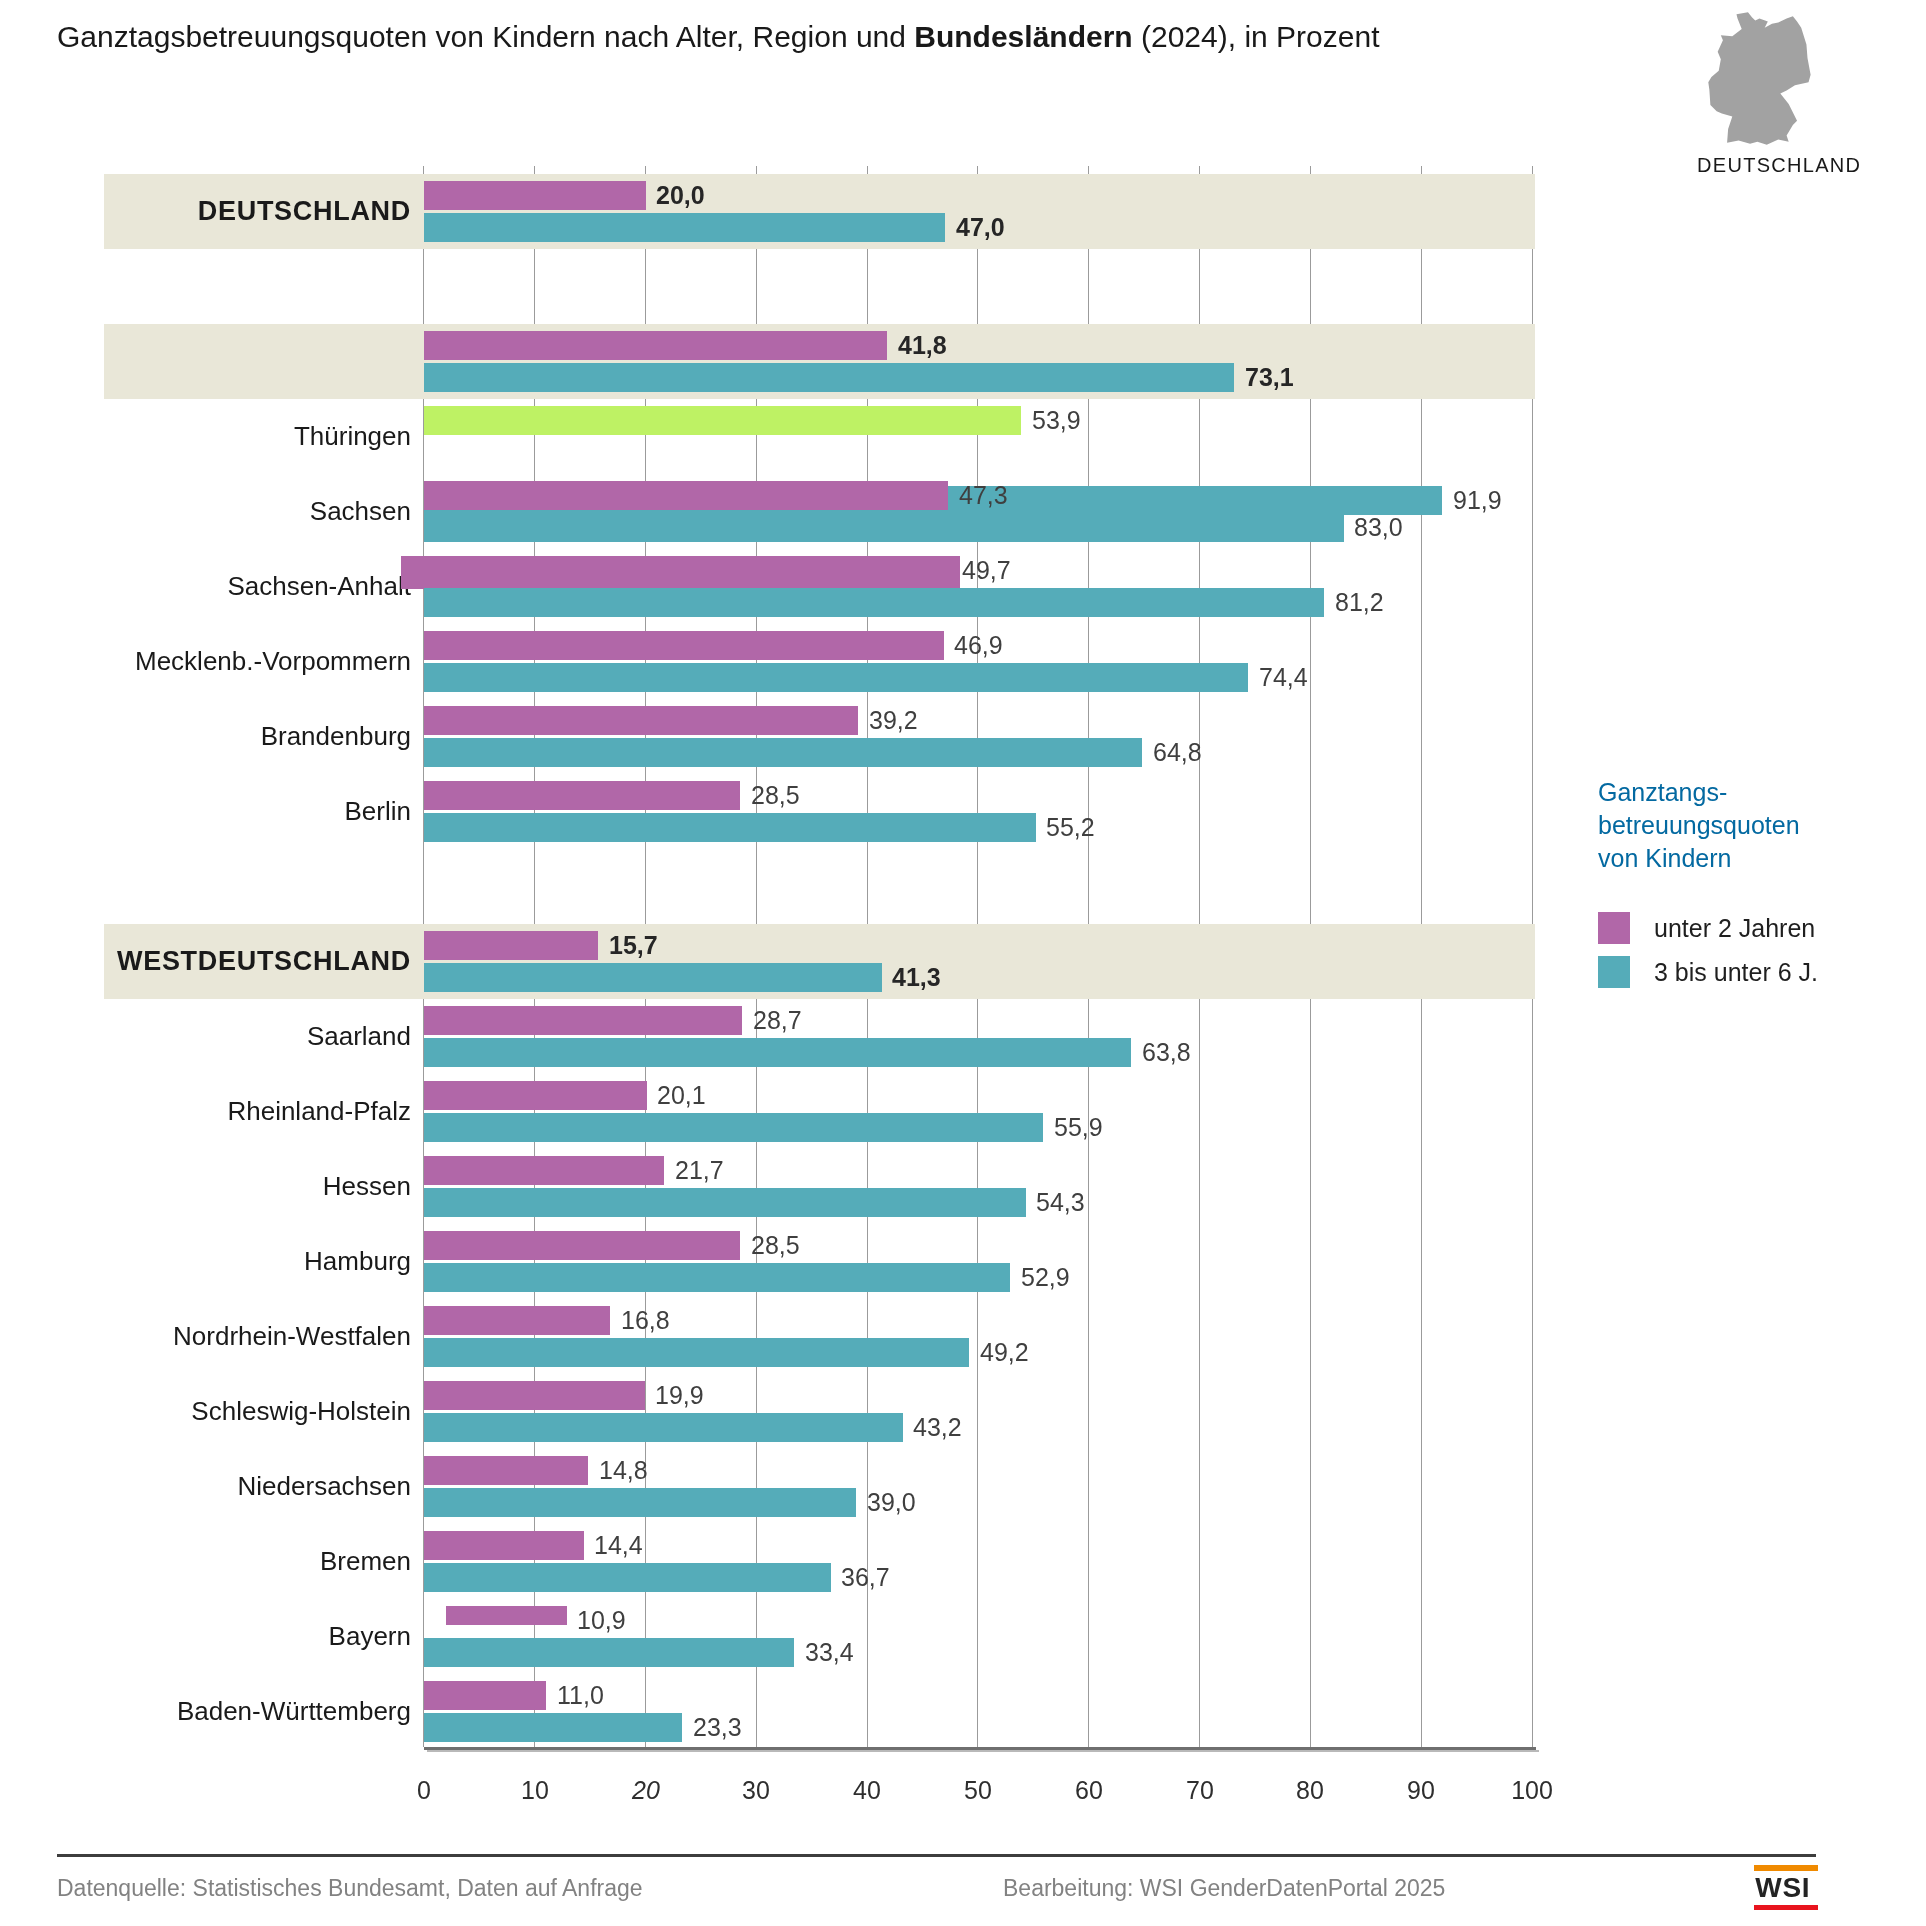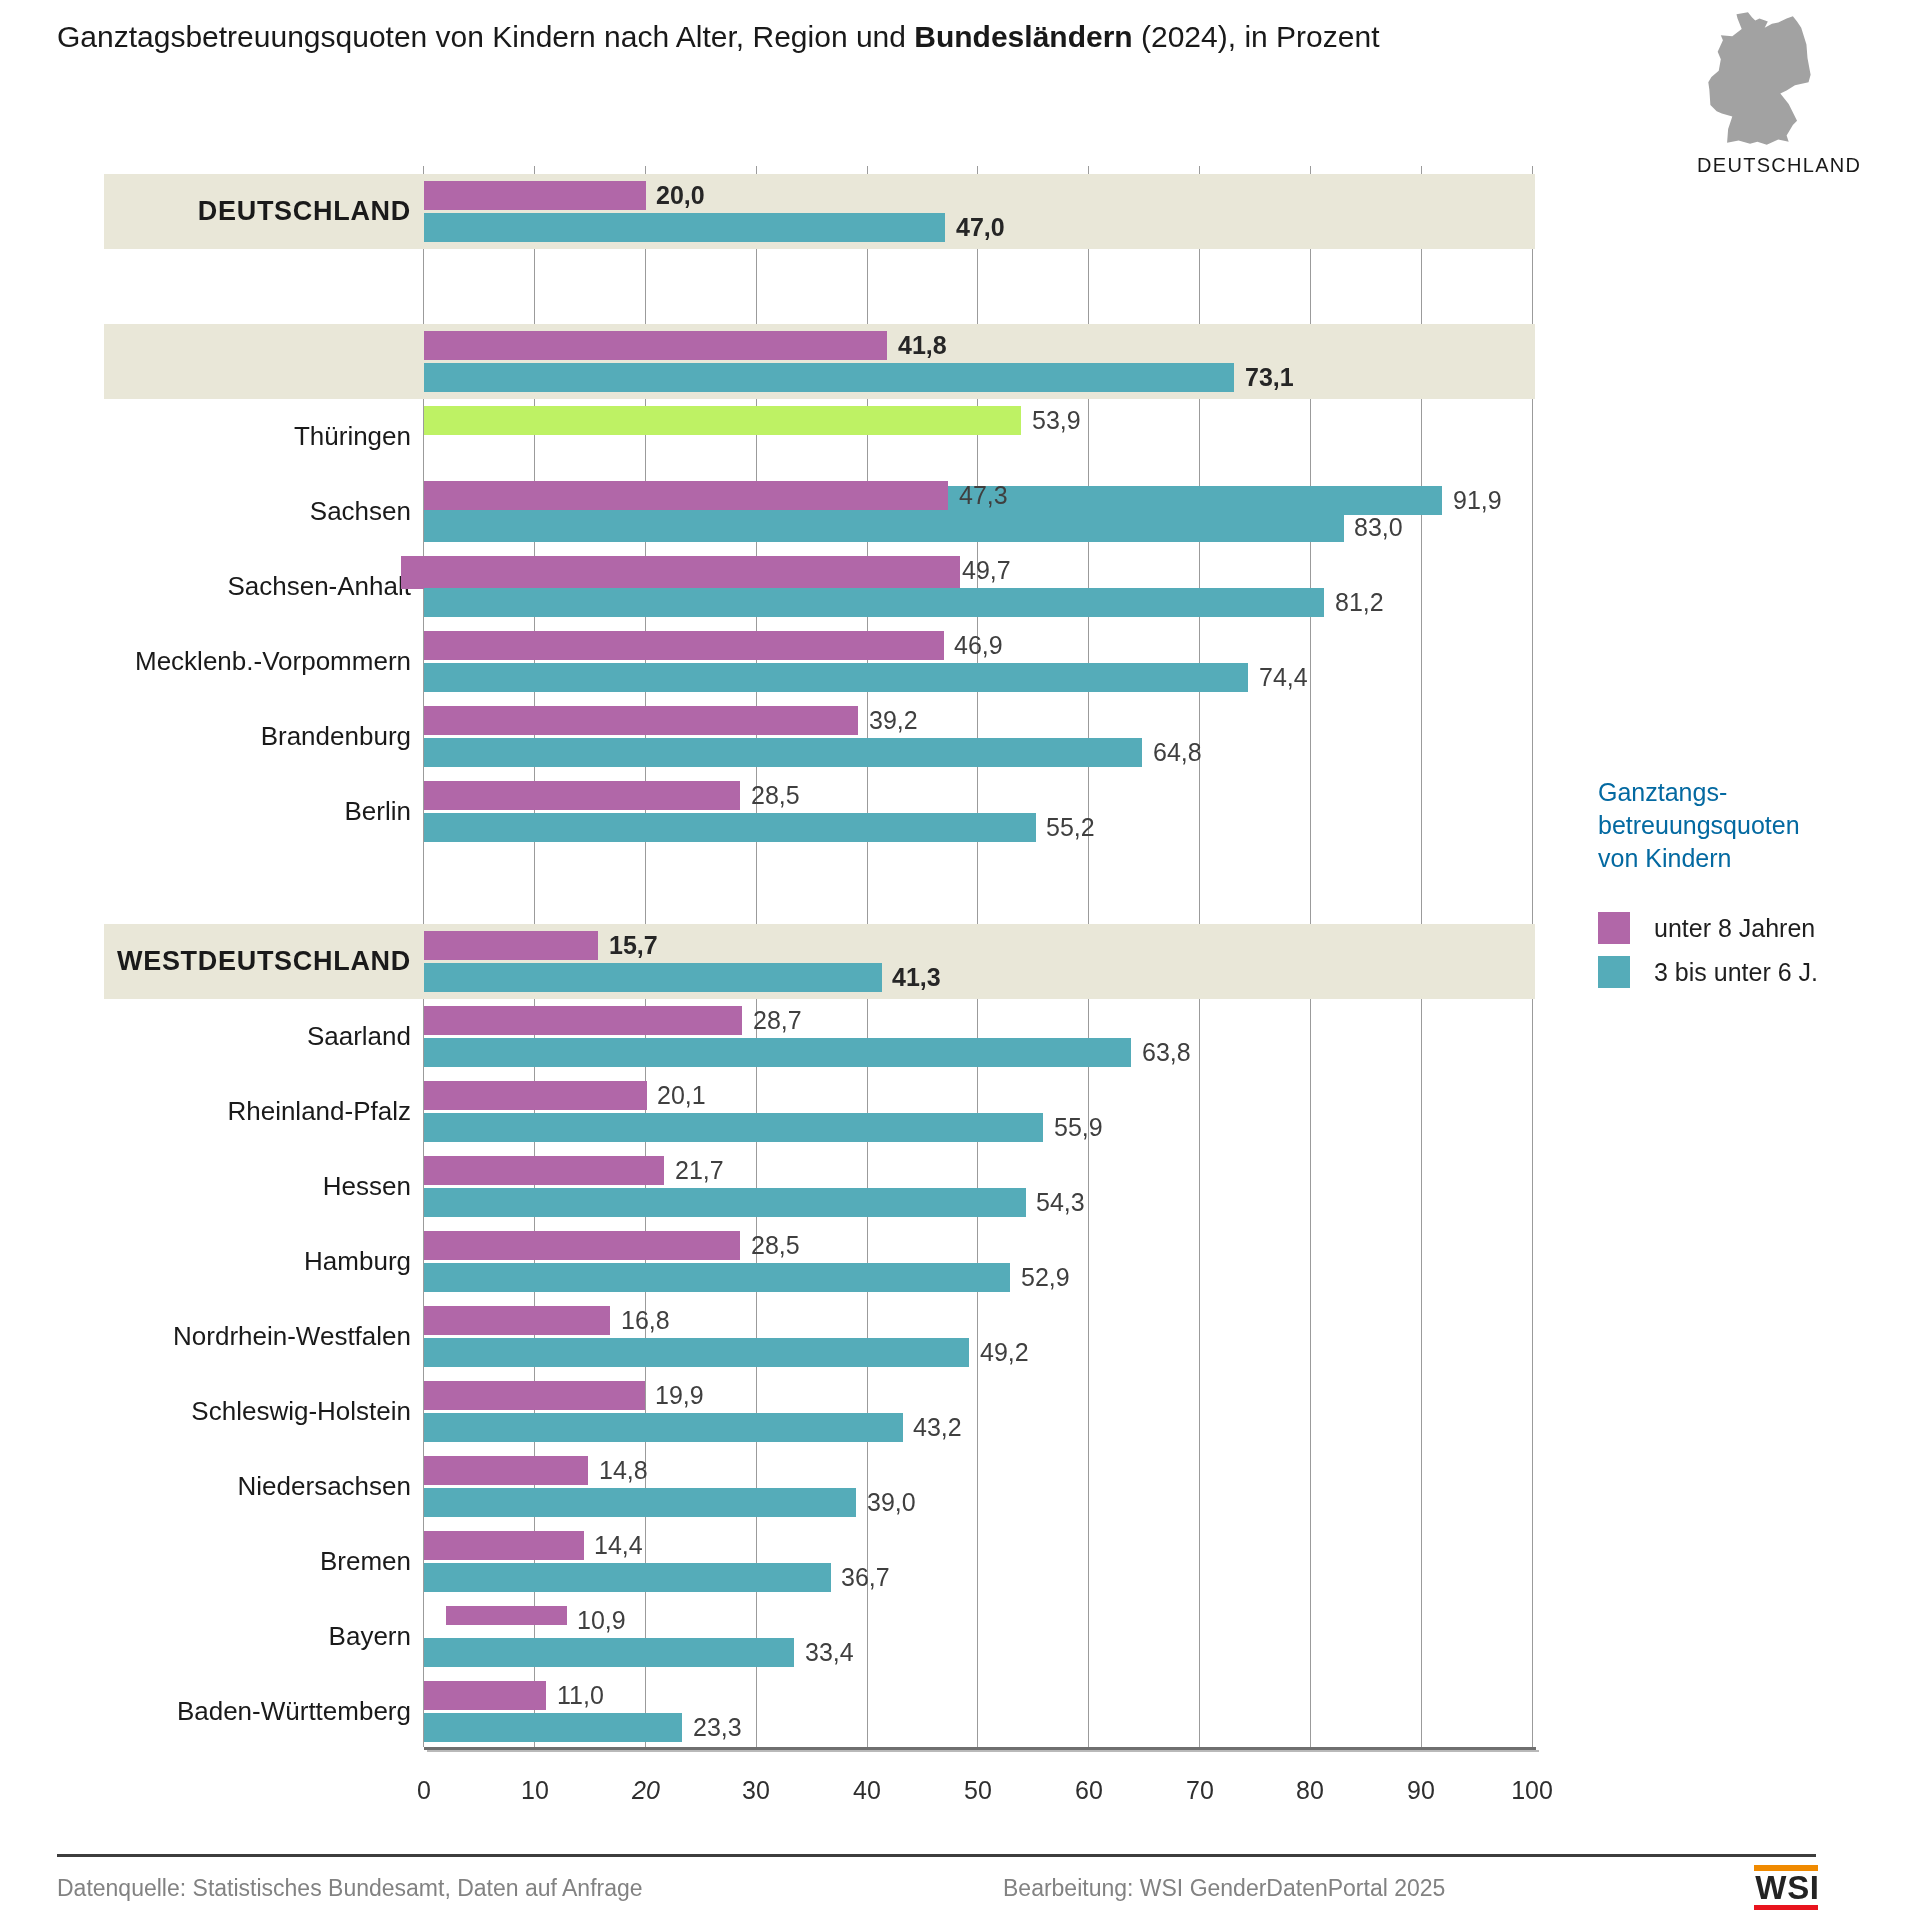--- a/index.html
+++ b/index.html
@@ -38,21 +38,21 @@
   .legend-items{margin-top:37px;}
   .legend-item{display:flex;align-items:center;height:32px;margin-bottom:12px;}
   .legend-swatch{width:32px;height:32px;flex:0 0 32px;}
   .legend-label{margin-left:24px;font-size:25px;color:#1f1f1f;white-space:nowrap;}
   
   .footer-rule{position:absolute;left:57px;top:1854px;width:1759px;height:2.7px;background:#3d3d3d;}
   .footer-source{position:absolute;left:57px;top:1875px;font-size:23px;color:#828282;}
   .footer-editing{position:absolute;left:1003px;top:1875px;width:736px;font-size:23px;color:#828282;}
   .wsi-logo{position:absolute;left:1754px;top:1865px;width:64px;}
   .wsi-bar-orange{height:6px;background:#f08a00;}
-  .wsi-text{font-size:33px;font-weight:900;line-height:31px;color:#232323;letter-spacing:0.7px;padding:1.3px 0 1.3px 1.3px;}
+  .wsi-text{font-size:28px;font-weight:900;line-height:31px;color:#232323;letter-spacing:0.7px;padding:1.3px 0 1.3px 1.3px;}
   .wsi-bar-red{height:5.4px;background:#e8141e;}
 </style>
 </head>
 <body>
 
 <div class="page">
 
   <div class="title"><span>Ganztagsbetreuungsquoten von Kindern nach Alter, Region und </span><span class="b">Bundesländern</span><span> (2024), in Prozent</span></div>
 
   <div class="map-block">
@@ -270,21 +270,21 @@
 
   <div class="legend">
     <div class="legend-title">
       <div>Ganztangs-</div>
       <div>betreuungsquoten</div>
       <div>von Kindern</div>
     </div>
     <div class="legend-items">
       <div class="legend-item">
         <span class="legend-swatch" style="background: rgb(177, 103, 168);"></span>
-        <span class="legend-label">unter 8 Jahren</span>
+        <span class="legend-label">unter 2 Jahren</span>
       </div>
       <div class="legend-item">
         <span class="legend-swatch" style="background: rgb(85, 172, 185);"></span>
         <span class="legend-label">3 bis unter 6 J.</span>
       </div>
     </div>
   </div>
 
   <div class="footer-rule"></div>
   <div class="footer-source">Datenquelle: Statistisches Bundesamt, Daten auf Anfrage</div>

